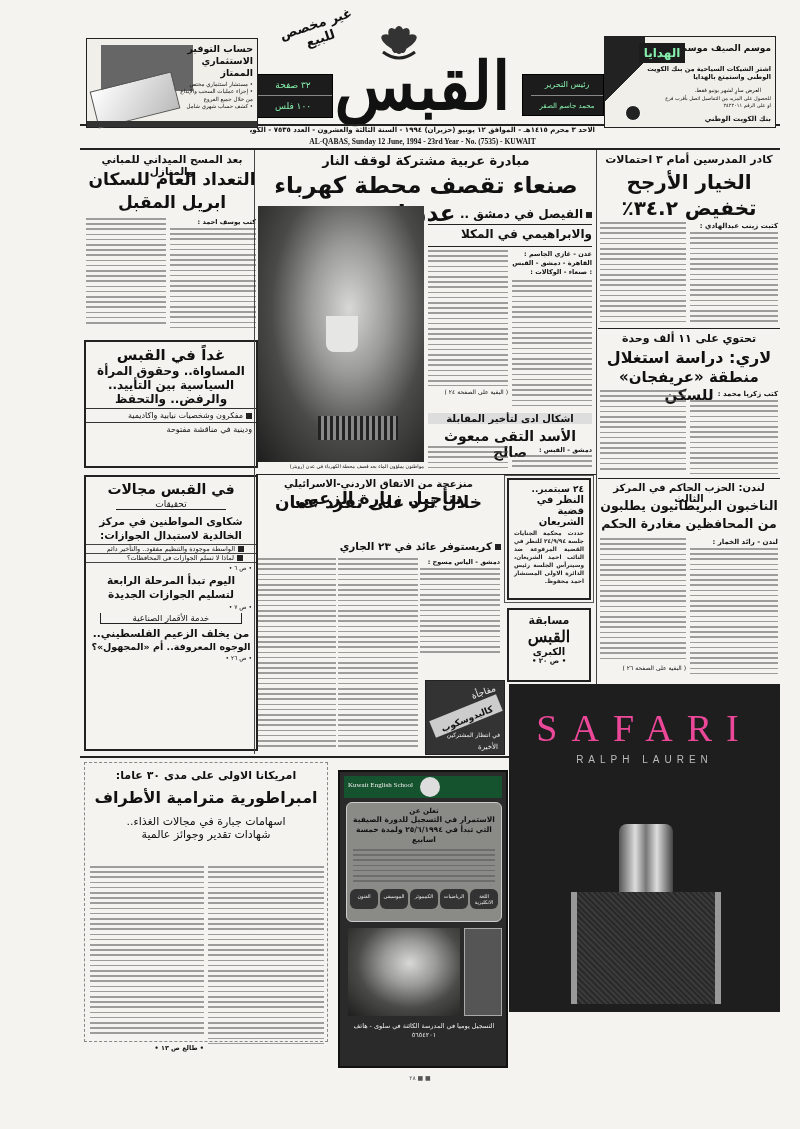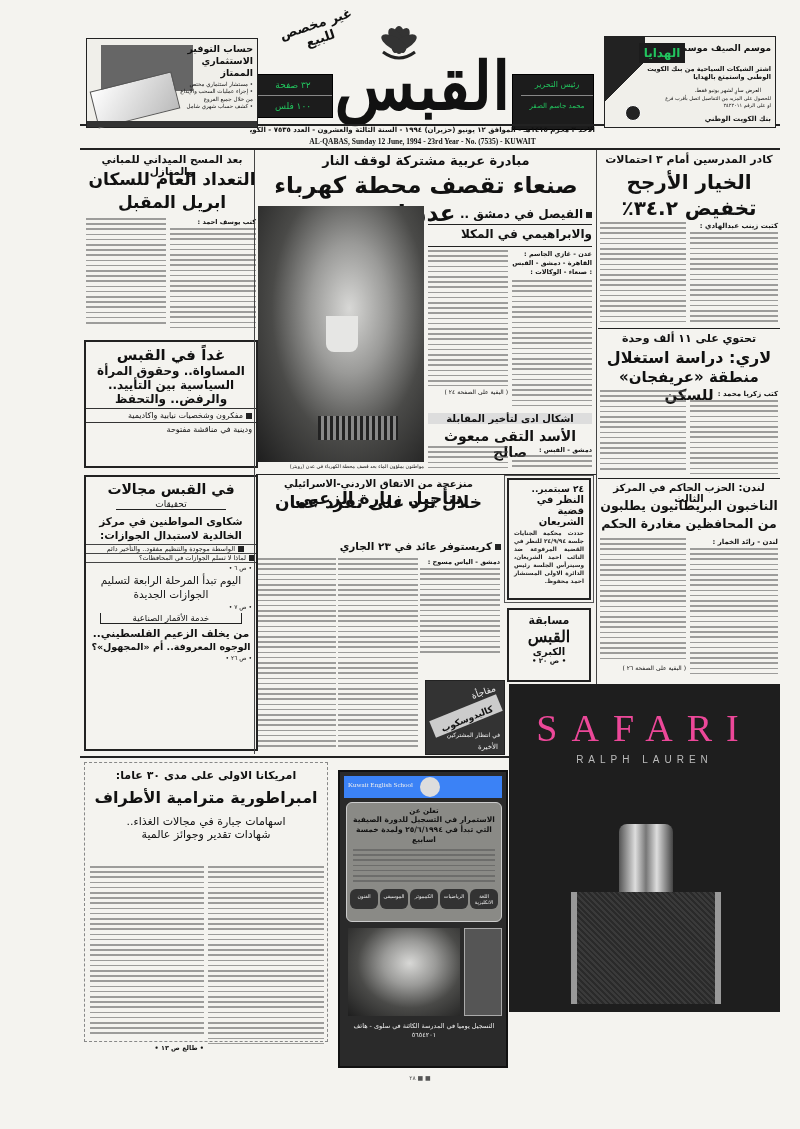--- a/index.html
+++ b/index.html
@@ -6,21 +6,21 @@
   body{width:800px;height:1129px;background:#f4f3ef;font-family:"DejaVu Sans",sans-serif;color:#111;position:relative;overflow:hidden}
   .abs{position:absolute}
   .rtl{direction:rtl;text-align:right}
   .ctr{text-align:center}
   .box{border:1.5px solid #222}
   .body-text{font-size:6.2px;line-height:8.6px;color:#222;direction:rtl;text-align:justify}
   .rule{background:#222;height:1.5px}
   .vrule{background:#444;width:1px}
   .grey-lines{background:repeating-linear-gradient(180deg,#555 0 1.6px,transparent 1.6px 5.2px);opacity:.55}
   .photo{background:radial-gradient(ellipse at 55% 40%,#d8d8d6 0%,#9a9a98 30%,#4a4a48 60%,#1e1e1e 100%)}
-  .dark{background:#1c1c1c;color:#22c55e}
+  .dark{background:#1c1c1c;color:#86efac}
   .bullet-sq{display:inline-block;width:6px;height:6px;background:#222;margin-left:3px;vertical-align:middle}
   svg{display:block}
 </style>
 </head>
 <body>
 
 <div class="abs" style="left:250px;top:10px;width:345px;height:128px;">
   <div class="abs" style="left:125px;top:8px;width:48px;height:44px;">
     <svg width="48" height="44" viewBox="0 0 48 44">
       <g fill="#333">
@@ -32,21 +32,21 @@
       </g>
       <path d="M8 34 Q24 46 40 34" stroke="#222" stroke-width="3" fill="none"></path>
     </svg>
   </div>
   <div class="abs" style="left:18px;top:6px;width:100px;font-size:13px;font-weight:bold;transform:rotate(-18deg);direction:rtl;text-align:center;">غير مخصص للبيع</div>
   <div class="abs ctr" style="left:80px;top:36px;width:185px;font-size:66px;line-height:80px;font-weight:bold;font-family:'DejaVu Serif',serif;letter-spacing:-2px;">القبس</div>
   <div class="abs dark" style="left:3px;top:64px;width:80px;height:44px;border:1px solid #000;">
     <div class="ctr" style="font-size:9px;line-height:20px;border-bottom:1px solid #888;">٣٢ صفحة</div>
     <div class="ctr" style="font-size:9px;line-height:20px;">١٠٠ فلس</div>
   </div>
-  <div class="abs dark" style="left:262px;top:64px;width:82px;height:56px;border:1px solid #000;padding-left:8px;">
+  <div class="abs dark" style="left:272px;top:64px;width:82px;height:42px;border:1px solid #000;padding-left:8px;">
     <div class="ctr" style="font-size:8px;line-height:20px;border-bottom:1px solid #888;">رئيس التحرير</div>
     <div class="ctr" style="font-size:7px;line-height:20px;">محمد جاسم الصقر</div>
   </div>
 </div>
 
 <div class="abs rule" style="left:80px;top:124px;width:700px;"></div>
 <div class="abs ctr" style="left:250px;top:126px;width:345px;font-size:7px;font-weight:bold;direction:rtl;white-space:nowrap;overflow:hidden;">الاحد ٣ محرم ١٤١٥هـ - الموافق ١٢ يونيو (حزيران) ١٩٩٤ - السنة الثالثة والعشرون - العدد ٧٥٣٥ - الكويت</div>
 <div class="abs ctr" style="left:250px;top:137px;width:345px;font-size:7.5px;font-weight:bold;font-family:'Liberation Serif',serif;white-space:nowrap;">AL-QABAS, Sunday 12 June, 1994 - 23rd Year - No. (7535) - KUWAIT</div>
 <div class="abs rule" style="left:80px;top:148px;width:700px;height:2px;"></div>
 
@@ -191,25 +191,25 @@
   <div class="rtl" style="font-size:8px;padding:2px 4px;">ودينية في مناقشة مفتوحة</div>
 </div>
 
 <div class="abs box" style="left:84px;top:475px;width:174px;height:276px;border-width:2px;">
   <div class="ctr" style="font-size:14px;font-weight:bold;direction:rtl;padding-top:4px;">في القبس مجالات</div>
   <div class="ctr" style="font-size:9px;direction:rtl;margin:2px 30px;border-bottom:1px solid #222;">تحقيقات</div>
   <div class="ctr" style="font-size:10.5px;font-weight:bold;direction:rtl;line-height:14px;padding:2px 12px;">شكاوى المواطنين في مركز الخالدية لاستبدال الجوازات:</div>
   <div class="rtl" style="font-size:6.5px;padding:0 12px;border-top:1px solid #444;">
     <span class="bullet-sq"></span><span>الواسطة موجودة والتنظيم مفقود.. والتأخير دائم</span>
   </div>
-  <div class="rtl" style="font-size:6.5px;padding:0 1px;border-top:1px solid #444;">
+  <div class="rtl" style="font-size:6.5px;padding:0 13px;border-top:1px solid #444;">
     <span class="bullet-sq"></span><span>لماذا لا تسلم الجوازات في المحافظات؟</span>
   </div>
   <div class="rtl" style="font-size:6px;padding:1px 4px;border-top:1px solid #444;">• ص ٦ •</div>
-  <div class="ctr" style="font-size:10.5px;font-weight:normal;direction:rtl;line-height:14px;padding:1px 0;">اليوم تبدأ المرحلة الرابعة لتسليم الجوازات الجديدة</div>
+  <div class="ctr" style="font-size:10.5px;font-weight:bold;direction:rtl;line-height:14px;padding:1px 20px;">اليوم تبدأ المرحلة الرابعة لتسليم الجوازات الجديدة</div>
   <div class="rtl" style="font-size:6px;padding:1px 4px;">• ص ٧ •</div>
   <div class="ctr" style="font-size:8.5px;direction:rtl;margin:2px 14px;border:1px solid #222;border-top:none;">خدمة الأقمار الصناعية</div>
   <div class="ctr" style="font-size:10.5px;font-weight:bold;direction:rtl;padding:1px 4px;">من يخلف الزعيم الفلسطيني..</div>
   <div class="ctr" style="font-size:9.5px;font-weight:bold;direction:rtl;padding:1px 4px;">الوجوه المعروفة.. أم «المجهول»؟</div>
   <div class="rtl" style="font-size:6px;padding:1px 4px;">• ص ٢٦ •</div>
 </div>
 
 <div class="abs vrule" style="left:596px;top:150px;height:534px;"></div>
 <div class="abs vrule" style="left:254px;top:150px;height:604px;"></div>
 <div class="abs rule" style="left:80px;top:756px;width:430px;height:1.5px;"></div>
@@ -218,21 +218,21 @@
   <div class="ctr" style="font-size:11px;font-weight:bold;direction:rtl;padding-top:6px;">امريكانا الاولى على مدى ٣٠ عاما:</div>
   <div class="ctr" style="font-size:16px;font-weight:bold;direction:rtl;padding-top:6px;">امبراطورية مترامية الأطراف</div>
   <div class="ctr" style="font-size:11px;direction:rtl;padding-top:8px;">اسهامات جبارة في مجالات الغذاء..</div>
   <div class="ctr" style="font-size:11px;direction:rtl;">شهادات تقدير وجوائز عالمية</div>
 </div>
 <div class="abs grey-lines" style="left:208px;top:866px;width:116px;height:180px;"></div>
 <div class="abs grey-lines" style="left:90px;top:866px;width:114px;height:172px;"></div>
 <div class="abs rtl" style="left:90px;top:1044px;width:114px;font-size:6.5px;font-weight:bold;">• طالع ص ١٣ •</div>
 
 <div class="abs" style="left:338px;top:770px;width:170px;height:298px;background:#2a2a2a;border:2px solid #111;">
-  <div class="abs" style="left:4px;top:4px;width:158px;height:22px;background:#3b82f6;">
+  <div class="abs" style="left:4px;top:4px;width:158px;height:22px;background:#14532d;">
     <span class="abs" style="left:4px;top:5px;font-size:7px;color:#eee;font-family:'Liberation Serif',serif;">Kuwait English School</span>
     <span class="abs" style="left:76px;top:1px;width:20px;height:20px;border-radius:50%;background:#ddd;"></span>
   </div>
   <div class="abs" style="left:6px;top:30px;width:156px;height:120px;background:#8a8a86;border:1px solid #ccc;border-radius:6px;">
     <div class="ctr" style="font-size:7px;font-weight:bold;direction:rtl;padding-top:4px;">تعلن عن</div>
     <div class="ctr" style="font-size:7.5px;font-weight:bold;direction:rtl;line-height:10px;padding:0 4px;">الاستمرار في التسجيل للدورة الصيفية التي تبدأ في ٢٥/٦/١٩٩٤ ولمدة خمسة اسابيع</div>
     <div class="grey-lines" style="margin:4px 6px;height:36px;"></div>
     <div style="display:flex;justify-content:space-around;padding:0 2px;">
       <span style="font-size:5px;color:#eee;background:#333;padding:4px 2px;border-radius:6px;width:28px;text-align:center;">الفنون</span>
       <span style="font-size:5px;color:#eee;background:#333;padding:4px 2px;border-radius:6px;width:28px;text-align:center;">الموسيقى</span>

